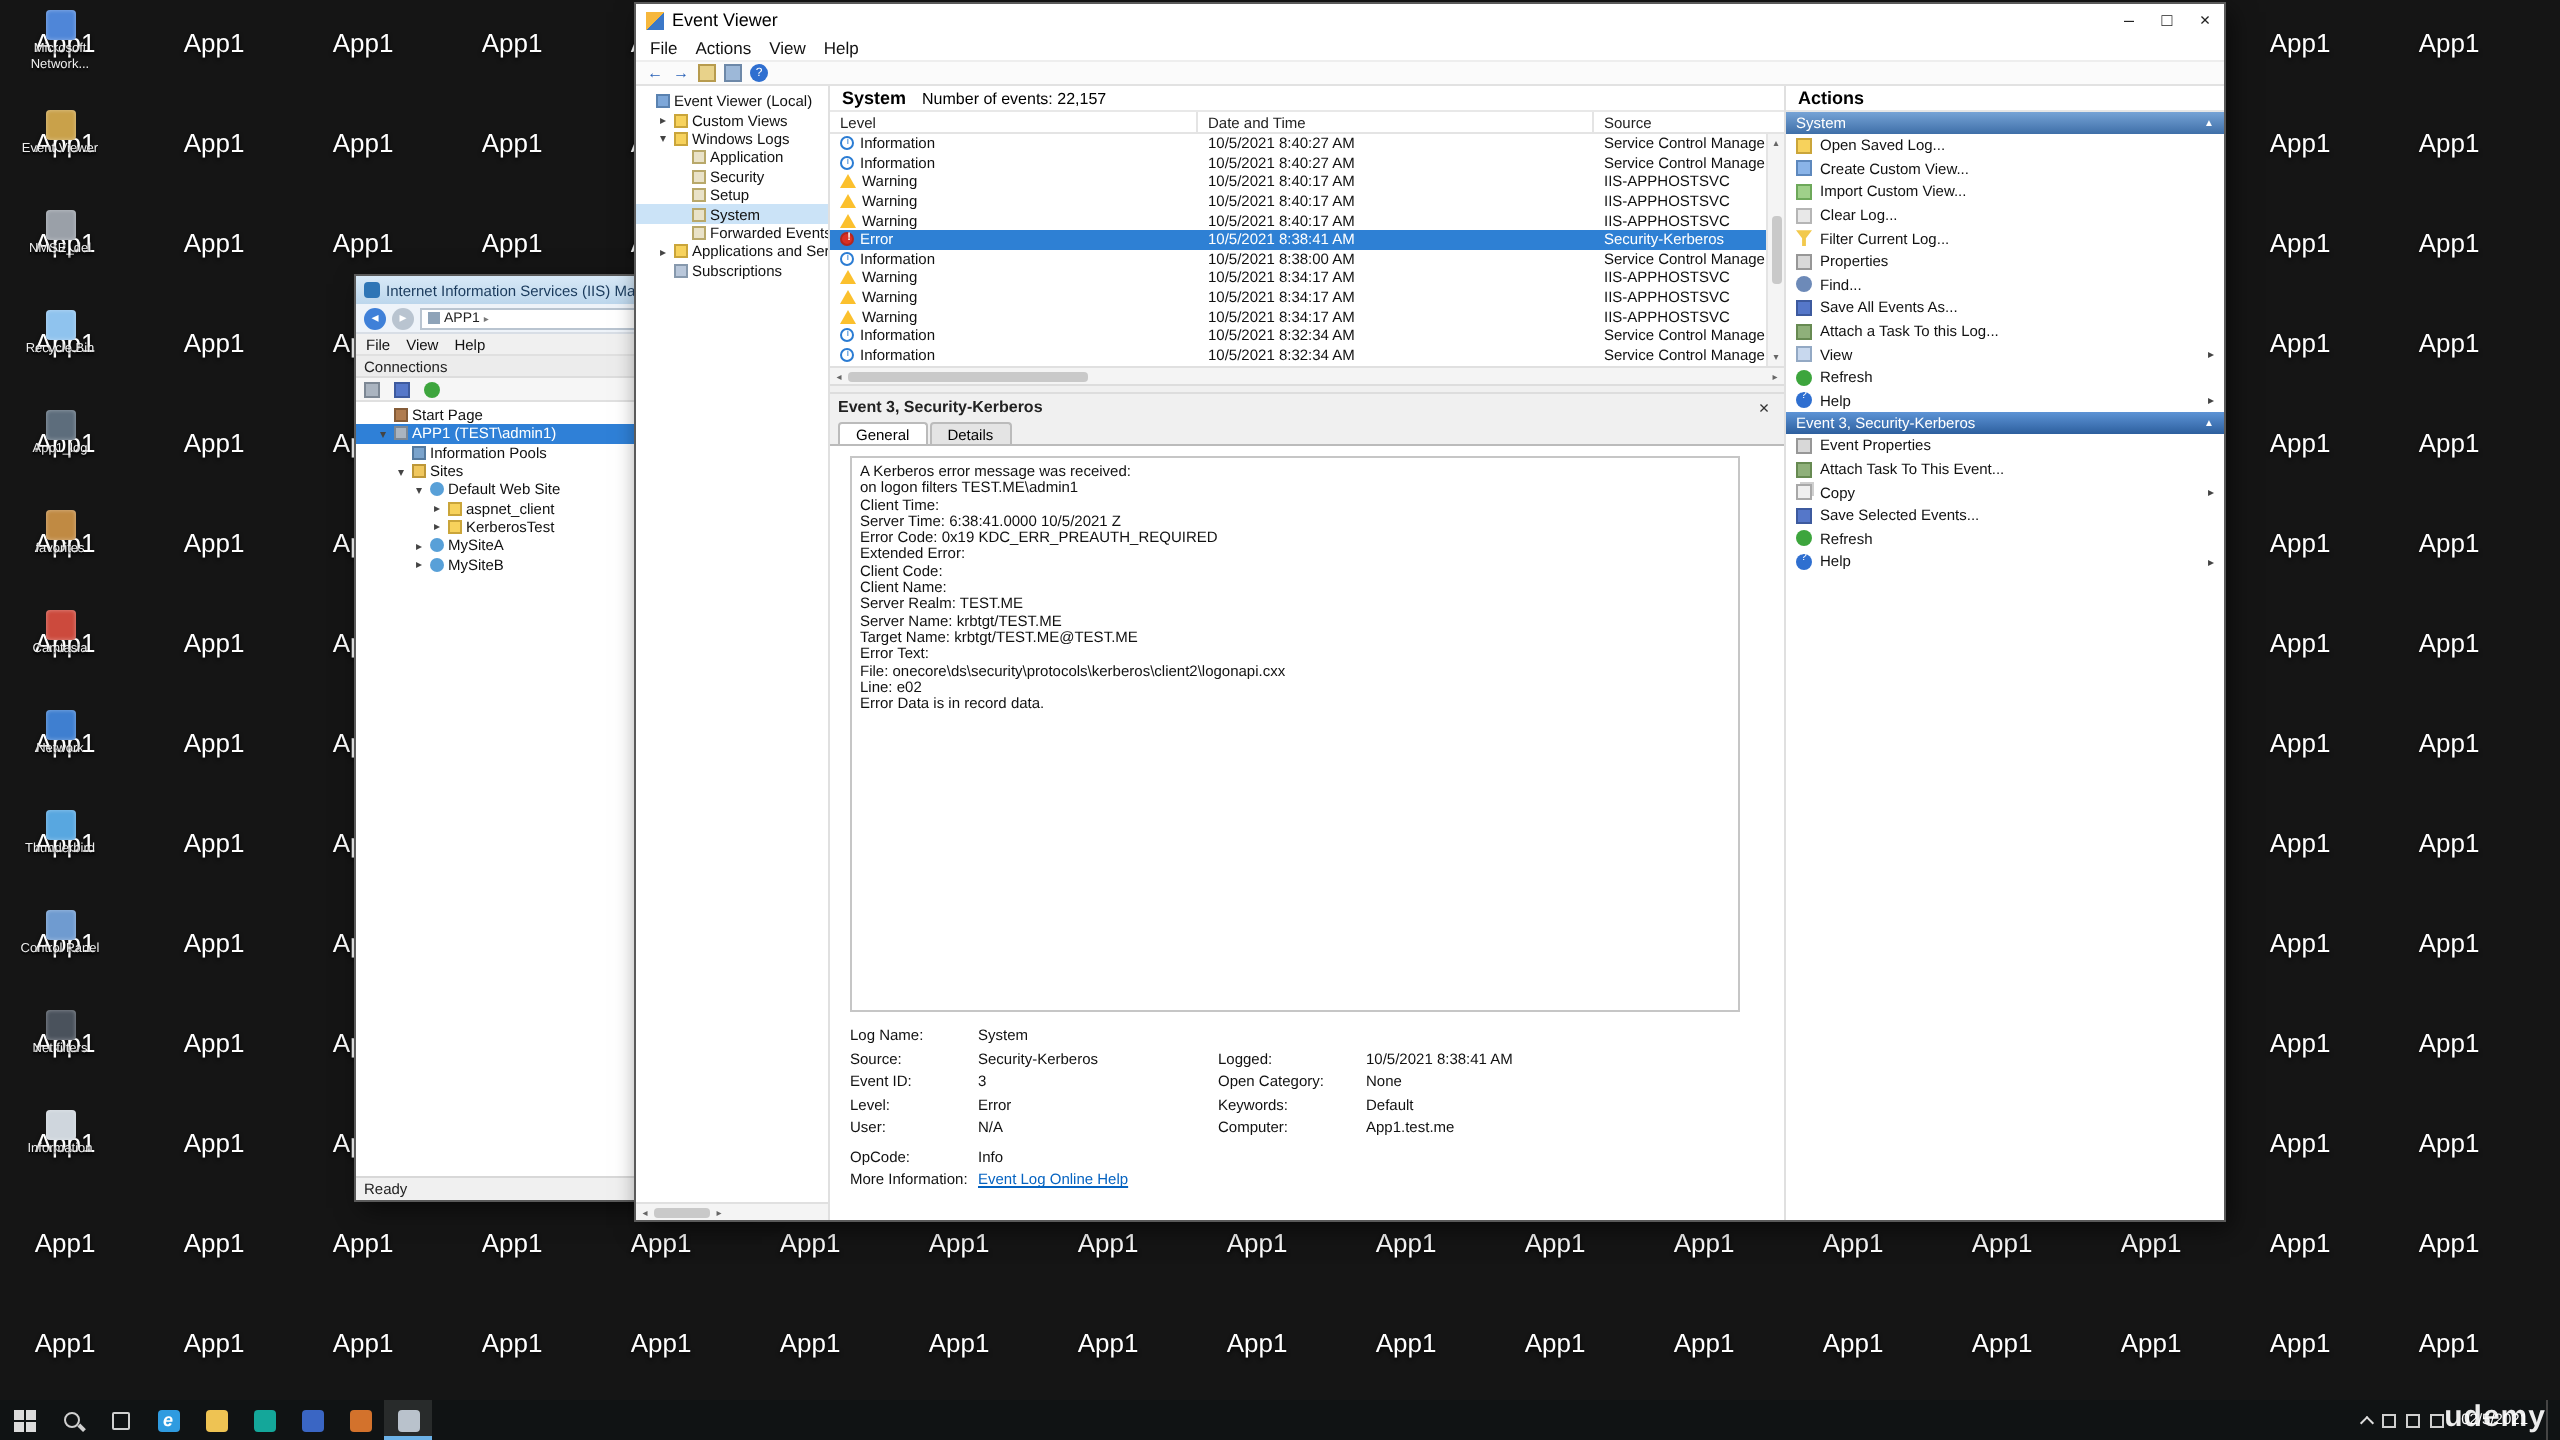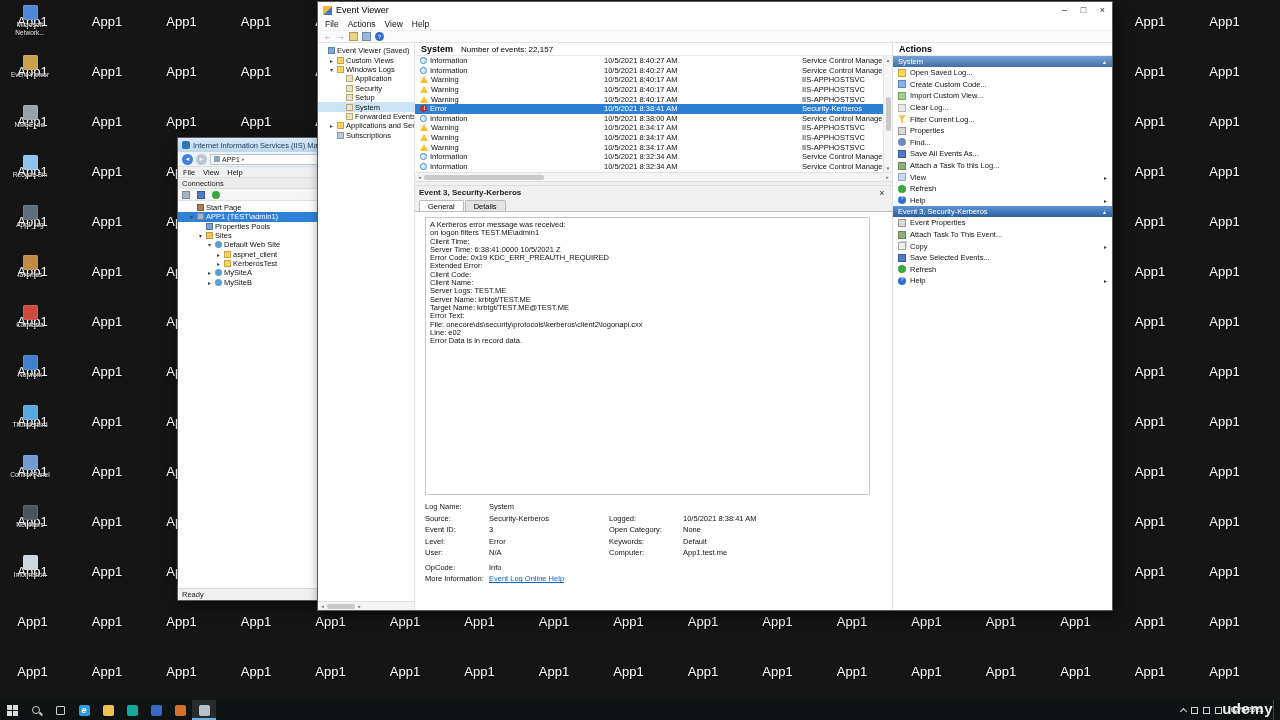--- a/index.html
+++ b/index.html
@@ -487,21 +487,21 @@
 
       <div class="trow selected" style="--i: 1; --indent: 1;">
         <span class="tglyph">▾</span>
         <span class="ticon i-server"></span>
         <span>APP1 (TEST\admin1)</span>
       </div>
 
       <div class="trow" style="--i: 2; --indent: 2;">
         <span class="tglyph"></span>
         <span class="ticon i-pools"></span>
-        <span>Properties Pools</span>
+        <span>Information Pools</span>
       </div>
 
       <div class="trow" style="--i: 3; --indent: 2;">
         <span class="tglyph">▾</span>
         <span class="ticon i-sites"></span>
         <span>Sites</span>
       </div>
 
       <div class="trow" style="--i: 4; --indent: 3;">
         <span class="tglyph">▾</span>
@@ -562,21 +562,21 @@
       <span class="tbar-ico help-icon" style="--i: 4;">?</span>
     </div>
   <div class="ev-main">
 
     <div class="ev-tree">
       <div class="tree-rows">
 
           <div class="trow" style="--i: 0; --indent: 0;">
             <span class="tglyph"></span>
             <span class="ticon i-evroot"></span>
-            <span>Event Viewer (Saved)</span>
+            <span>Event Viewer (Local)</span>
           </div>
 
           <div class="trow" style="--i: 1; --indent: 1;">
             <span class="tglyph">▸</span>
             <span class="ticon i-folder"></span>
             <span>Custom Views</span>
           </div>
 
           <div class="trow" style="--i: 2; --indent: 1;">
             <span class="tglyph">▾</span>
@@ -630,20 +630,25 @@
         <span class="hs-arrow">◂</span>
         <span class="hs-thumb"></span>
         <span class="hs-arrow">▸</span>
       </div>
     </div>
 
     <div class="ev-center">
       <div class="list-title">
         <span class="lname">System</span>
         <span class="lcount">Number of events: 22,157</span>
+      </div>
+      <div class="cols">
+        <div class="c-level">Level</div>
+        <div class="c-date">Date and Time</div>
+        <div class="c-source">Source</div>
       </div>
       <div class="list-body">
         <div>
 
             <div class="lrow" style="--i: 0;">
               <div class="c-level">
                 <span class="lvl Information"></span>
                 <span>Information</span>
               </div>
               <div class="c-date">10/5/2021 8:40:27 AM</div>
@@ -775,21 +780,21 @@
           <div class="msg">
 
           <div style="--i: 0;">A Kerberos error message was received:</div>
               <div style="--i: 1;">on logon filters TEST.ME\admin1</div>
               <div style="--i: 2;">Client Time:</div>
               <div style="--i: 3;">Server Time: 6:38:41.0000 10/5/2021 Z</div>
               <div style="--i: 4;">Error Code: 0x19 KDC_ERR_PREAUTH_REQUIRED</div>
               <div style="--i: 5;">Extended Error:</div>
               <div style="--i: 6;">Client Code:</div>
               <div style="--i: 7;">Client Name:</div>
-              <div style="--i: 8;">Server Logs: TEST.ME</div>
+              <div style="--i: 8;">Server Realm: TEST.ME</div>
               <div style="--i: 9;">Server Name: krbtgt/TEST.ME</div>
               <div style="--i: 10;">Target Name: krbtgt/TEST.ME@TEST.ME</div>
               <div style="--i: 11;">Error Text:</div>
               <div style="--i: 12;">File: onecore\ds\security\protocols\kerberos\client2\logonapi.cxx</div>
               <div style="--i: 13;">Line: e02</div>
               <div style="--i: 14;">Error Data is in record data.</div>
             </div>
           <div class="fields">
             <span>Log Name:</span>
             <span>System</span>
@@ -837,21 +842,21 @@
       <div>
 
           <div class="a-item" style="--i: 0;">
             <span class="a-ico i-folder"></span>
             <span>Open Saved Log...</span>
             <span class="a-arrow"></span>
           </div>
 
           <div class="a-item" style="--i: 1;">
             <span class="a-ico i-view"></span>
-            <span>Create Custom Code...</span>
+            <span>Create Custom View...</span>
             <span class="a-arrow"></span>
           </div>
 
           <div class="a-item" style="--i: 2;">
             <span class="a-ico i-import"></span>
             <span>Import Custom View...</span>
             <span class="a-arrow"></span>
           </div>
 
           <div class="a-item" style="--i: 3;">

